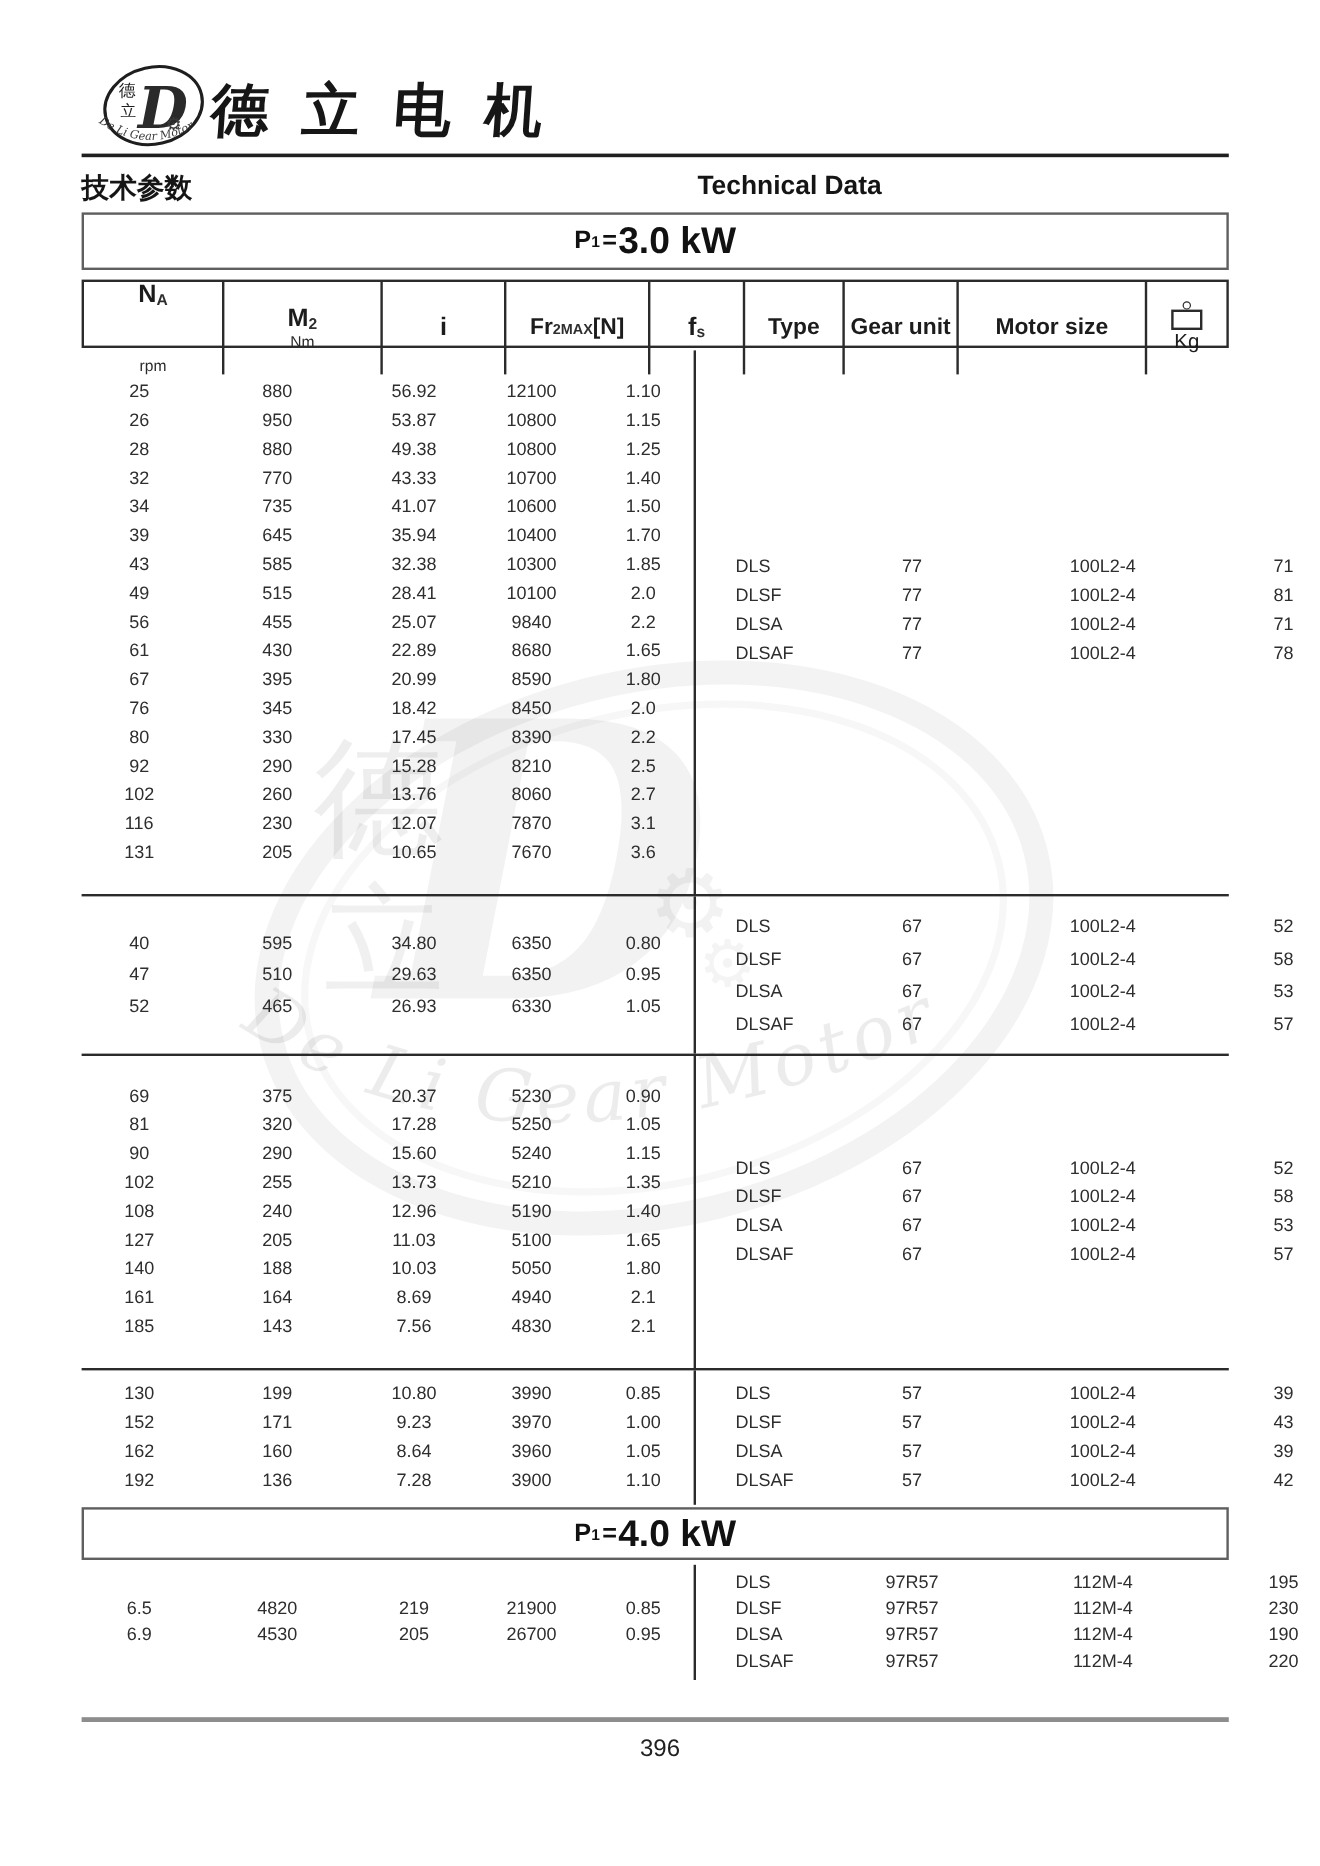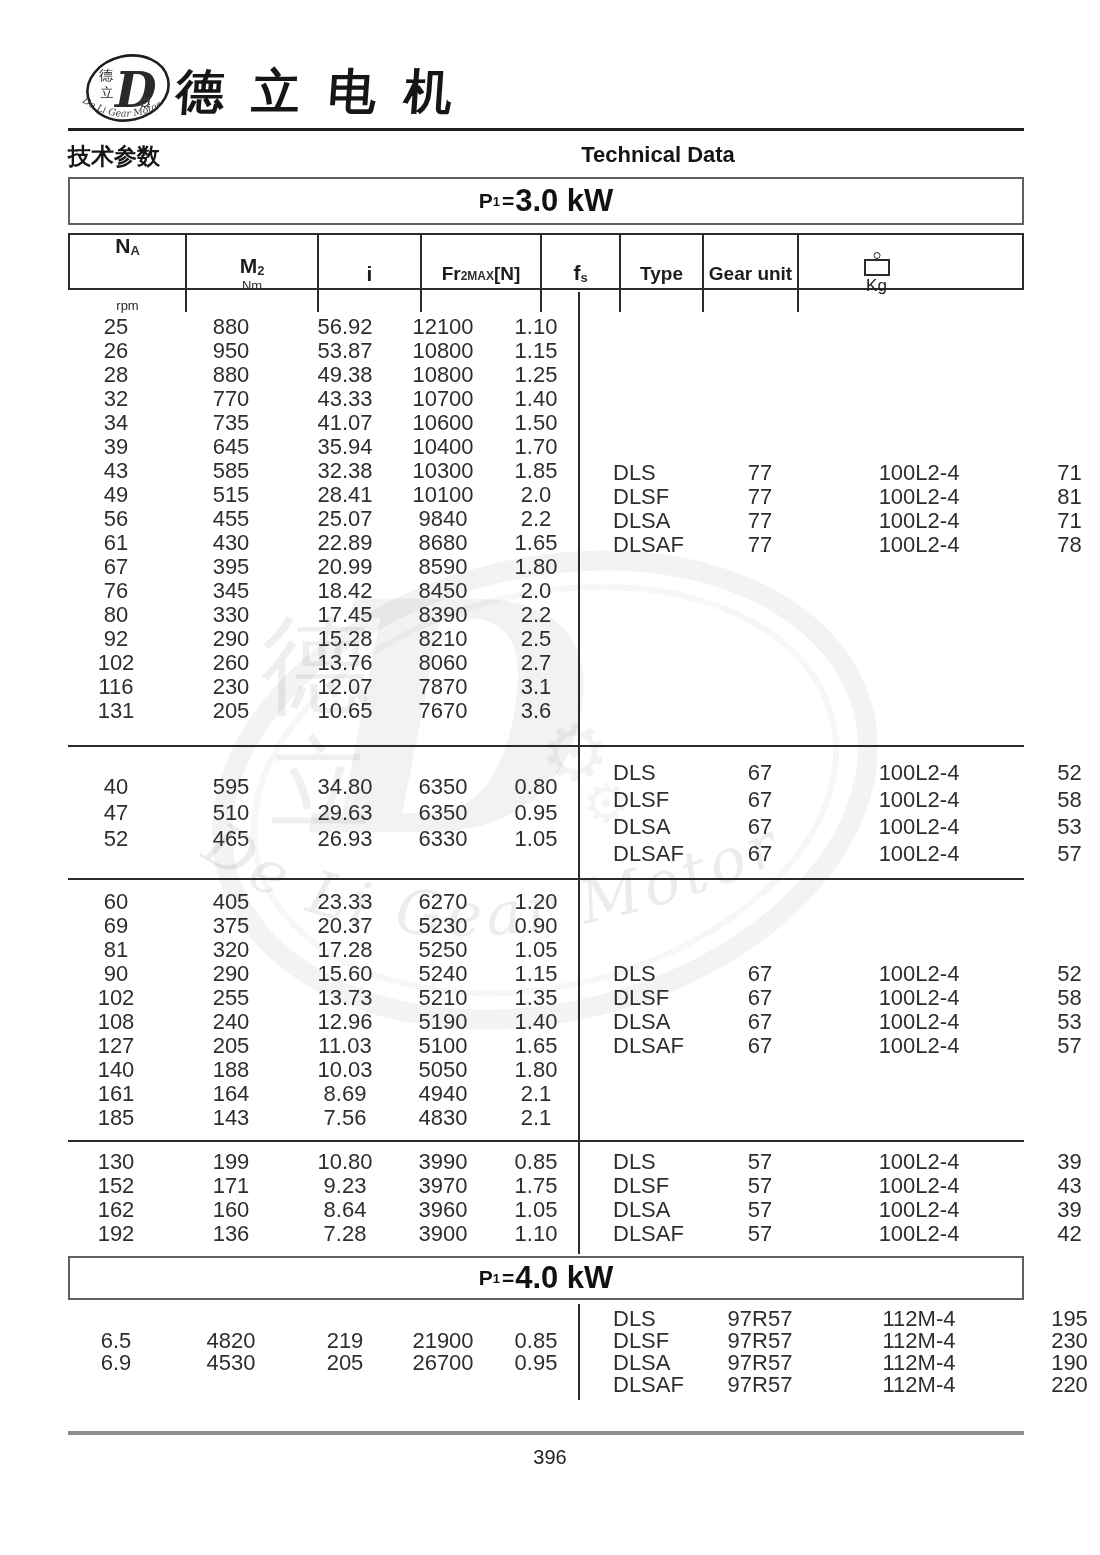--- a/index.html
+++ b/index.html
@@ -53,21 +53,21 @@
   .tbody30{position:absolute;left:68px;top:292px;width:956px;}
   .section{display:flex;width:956px;}
   .section + .section{border-top:2px solid var(--line);}
   .sec-a{height:453px;}
   .sec-b{height:133px;}
   .sec-c{height:262px;}
   .sec-d{height:114px;}
   .sec-left{width:549px;border-right:2px solid var(--line);display:flex;flex-direction:column;justify-content:center;}
   .sec-right{flex:1;display:flex;flex-direction:column;justify-content:center;}
   .sec-a .sec-right{padding-bottom:19px;}
-  .row{font-size:22px;color:var(--ink);}
+  .row{font-size:15px;color:var(--ink);}
   .row-left{display:grid;grid-template-columns:96px 134px 94px 102px 84px;}
   .row-right{display:grid;grid-template-columns:96px 88px 150px 71px;gap:40px;}
   .row .cell{text-align:center;}
   .row .type-cell{text-align:left;padding-left:33px;}
   .sec-a .row{height:24px;line-height:24px;}
   .sec-b .row-left{height:26px;line-height:26px;}
   .sec-b .row-right{height:27px;line-height:27px;}
   .sec-c .row{height:24px;line-height:24px;}
   .sec-d .row{height:24px;line-height:24px;}
 
@@ -148,20 +148,23 @@
     <div class="th">
       <div><span class="main">f</span><span class="sub">s</span></div>
     </div>
     <div class="th">
       <span class="one">Type</span>
     </div>
     <div class="th">
       <span class="one">Gear unit</span>
     </div>
     <div class="th">
+      <span class="one">Motor size</span>
+    </div>
+    <div class="th">
       <div class="kg-icon"></div>
       <span class="kg-label">Kg</span>
     </div>
   </div>
 
   <div class="tbody30" id="table-30-body">
       <div class="section sec-a">
         <div class="sec-left">
           <div class="row row-left">
             <span class="cell">25</span>
@@ -357,27 +360,20 @@
             <span class="cell type-cell">DLSAF</span>
             <span class="cell">67</span>
             <span class="cell">100L2-4</span>
             <span class="cell">57</span>
           </div>
         </div>
       </div>
       <div class="section sec-c">
         <div class="sec-left">
           <div class="row row-left">
-            <span class="cell">60</span>
-            <span class="cell">405</span>
-            <span class="cell">23.33</span>
-            <span class="cell">6270</span>
-            <span class="cell">1.20</span>
-          </div>
-          <div class="row row-left">
             <span class="cell">69</span>
             <span class="cell">375</span>
             <span class="cell">20.37</span>
             <span class="cell">5230</span>
             <span class="cell">0.90</span>
           </div>
           <div class="row row-left">
             <span class="cell">81</span>
             <span class="cell">320</span>
             <span class="cell">17.28</span>
@@ -468,21 +464,21 @@
             <span class="cell">199</span>
             <span class="cell">10.80</span>
             <span class="cell">3990</span>
             <span class="cell">0.85</span>
           </div>
           <div class="row row-left">
             <span class="cell">152</span>
             <span class="cell">171</span>
             <span class="cell">9.23</span>
             <span class="cell">3970</span>
-            <span class="cell">1.75</span>
+            <span class="cell">1.00</span>
           </div>
           <div class="row row-left">
             <span class="cell">162</span>
             <span class="cell">160</span>
             <span class="cell">8.64</span>
             <span class="cell">3960</span>
             <span class="cell">1.05</span>
           </div>
           <div class="row row-left">
             <span class="cell">192</span>

